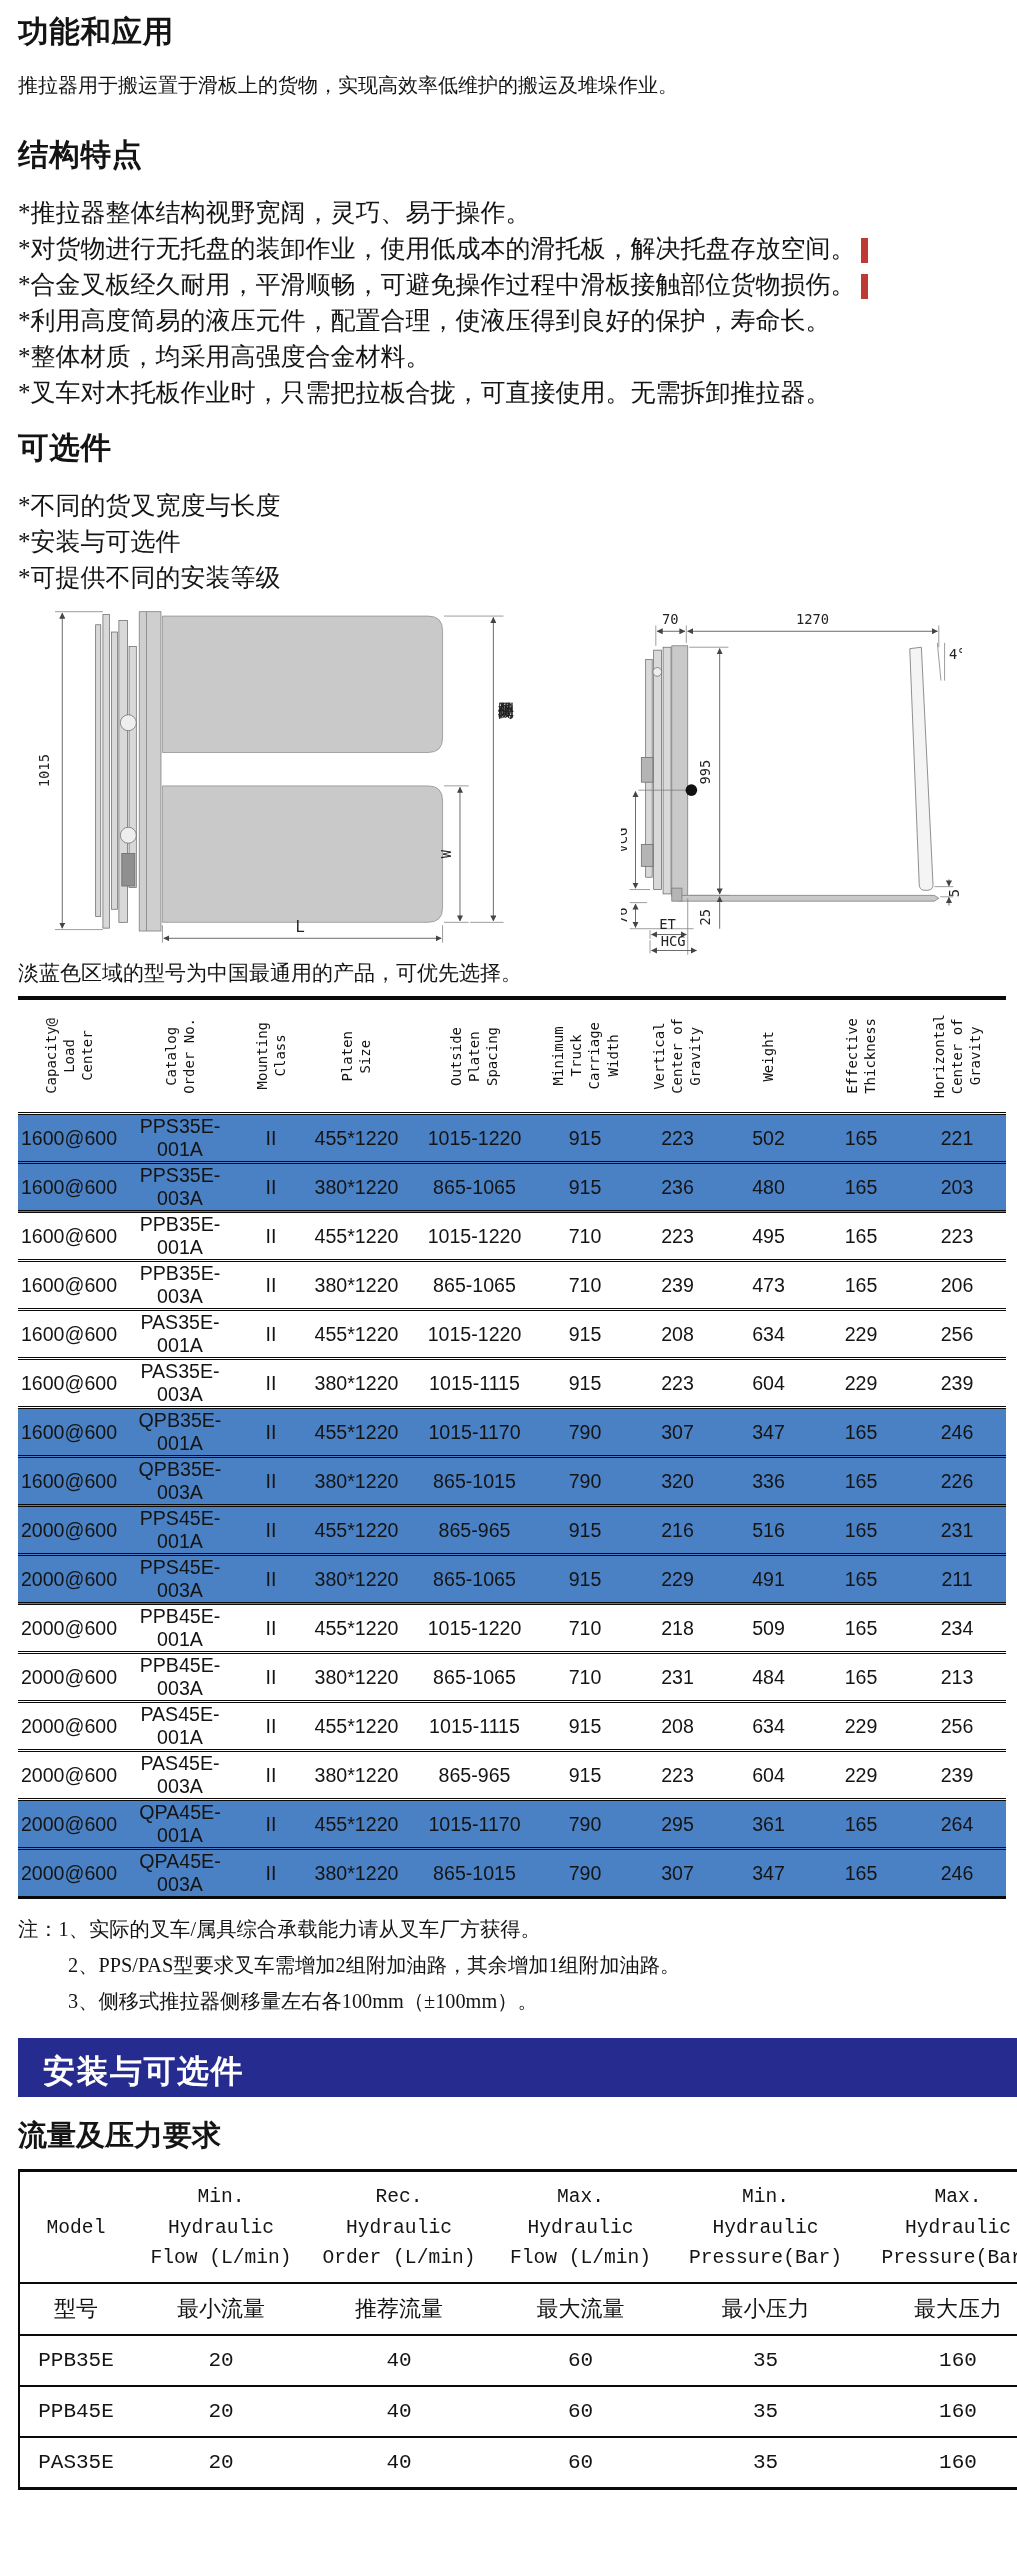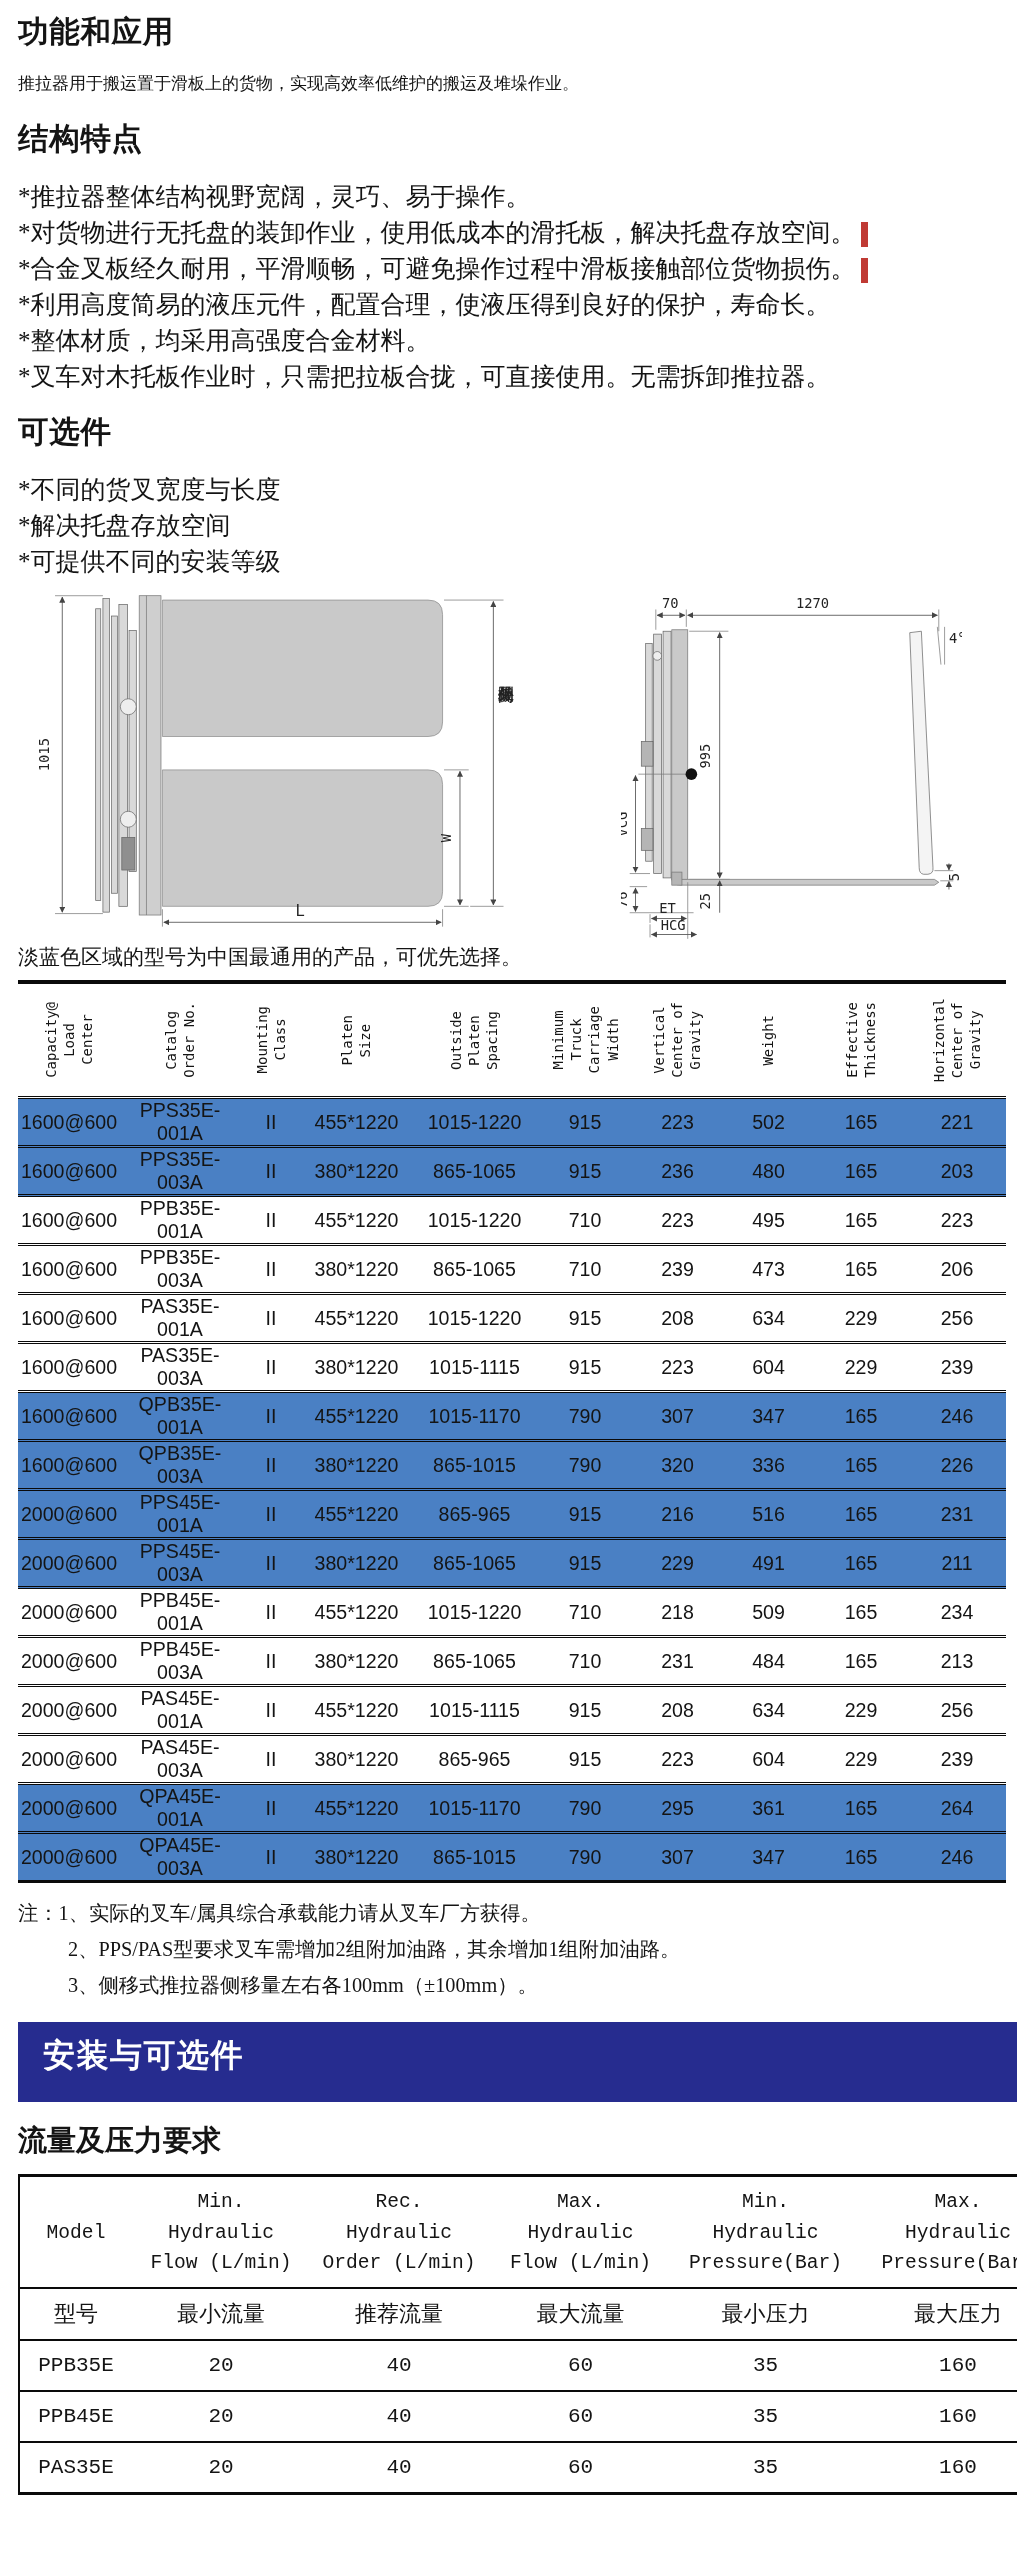--- a/index.html
+++ b/index.html
@@ -1,21 +1,21 @@
 <!DOCTYPE html>
 <html style="--hl: #4a80c4; --banner: #262c8f; --red: #c03a34; --plate: #c9c9c9;font-size:11.6px"><head>
 <meta charset="utf-8">
 <style>
   :root{ --hl:#4a80c4; --banner:#262c8f; --red:#c03a34; --plate:#c9c9c9; }
   *{box-sizing:border-box;}
   body{width:1017px;height:2576px;overflow:hidden;margin:0;background:#fff;color:#141414;
        font-family:"Liberation Sans",sans-serif;}
   .content{padding:11.6px 0 0 18px;}
   h1.sec{font-size:30.5px;font-weight:bold;margin:0 0 19px 0;letter-spacing:0.7px;}
-  p.lead{font-size:17px;margin:0 0 24px 0;font-family:"Liberation Serif",serif;}
+  p.lead{font-size:20px;margin:0 0 36px 0;font-family:"Liberation Serif",serif;}
   .bullet{font-size:25px;line-height:36px;font-family:"Liberation Serif",serif;white-space:nowrap;}
   .red-mark{display:none;width:6.5px;height:25px;background:var(--red);margin-left:5.8px;vertical-align:middle;}
   .has-mark .red-mark{display:inline-block;}
   .gap-s{height:17.4px;}
 
   
   .diagrams{display:flex;align-items:flex-start;margin:7.3px 0 4.4px 14.5px;}
   .diagrams svg{display:block;}
   .diag-right{margin-left:94px;margin-top:1.5px;}
   .dim{stroke:#555;stroke-width:1.2;fill:none;}
@@ -37,21 +37,21 @@
   table.spec tbody tr{height:34px;padding-left:28px;}
   table.spec tbody tr td{border-top:3.6px double #0a0a0a;font-size:19.6px;text-align:center;padding:0;}
   table.spec tbody tr.hl td{background:var(--hl);}
 
   
   .notes{margin:11.6px 0 19px 0;}
   .note-line{font-size:20.3px;line-height:36px;font-family:"Liberation Serif",serif;}
   .note-line.indent{margin-left:50px;}
 
   
-  .banner{margin-left:18px;width:999px;height:80px;background:var(--banner);color:#fff;
+  .banner{margin-left:18px;width:999px;height:59px;background:var(--banner);color:#fff;
           font-size:32px;font-weight:bold;line-height:67px;padding-left:25px;letter-spacing:1.5px;}
   .after-banner{height:19px;}
   h2.sec2{font-size:29px;font-weight:bold;margin:0 0 13px 0;}
 
   
   table.flow{border-collapse:collapse;margin-left:18px;width:1039px;table-layout:fixed;
              border-top:3.6px solid #0a0a0a;border-bottom:3.6px solid #0a0a0a;border-left:2.2px solid #0a0a0a;}
   table.flow thead tr.en th{font-family:"Liberation Mono",monospace;font-weight:normal;
         font-size:19.6px;line-height:1.55;white-space:pre-line;text-align:center;padding:10.2px 0 8.7px 0;}
   table.flow thead tr.zh th{font-size:22px;font-weight:normal;text-align:center;padding:10.2px 0;
@@ -90,21 +90,21 @@
     </div>
   </div>
 
   <div class="gap-s"></div>
   <h1 class="sec">可选件</h1>
   <div>
     <div class="bullet" style="">
       <span>*不同的货叉宽度与长度</span>
     </div>
       <div class="bullet" style="">
-      <span>*解决托盘存放空间</span>
+      <span>*安装与可选件</span>
     </div>
       <div class="bullet" style="">
       <span>*可提供不同的安装等级</span>
     </div>
   </div>
 
   <div class="diagrams">
     <svg class="diag-left" width="494" height="344" viewBox="0 0 680 474">
       <defs>
         <marker id="la" viewBox="0 0 10 10" refX="9" refY="5" markerWidth="7" markerHeight="7" orient="auto-start-reverse">

